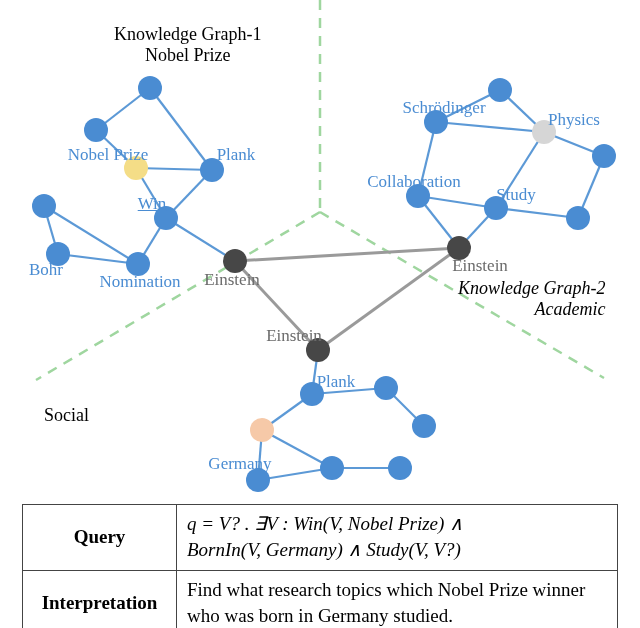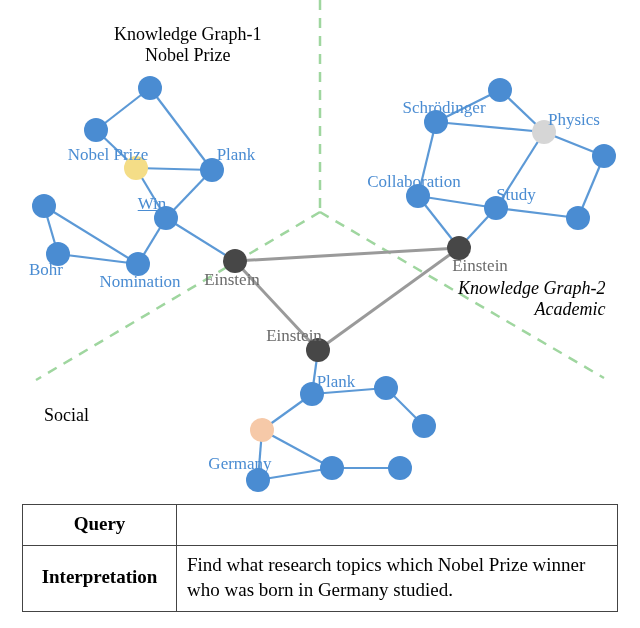--- a/index.html
+++ b/index.html
@@ -134,20 +134,24 @@
     <span class="nlabel einstein" style="left:480px; top:266px;">Einstein</span>
 
     <span class="nlabel einstein" style="left:294px; top:336px;">Einstein</span>
     <span class="nlabel" style="left:336px; top:382px;">Plank</span>
     <span class="nlabel" style="left:240px; top:448px;margin-top:16px;">Germany</span>
   </div>
 
   <div class="tablewrap">
     <div class="row">
       <div class="cell k">Query</div>
+      <div class="cell v">
+        <span class="formula">q = V? . ∃V : Win(V, Nobel Prize) ∧</span><br>
+        <span class="formula">BornIn(V, Germany) ∧ Study(V, V?)</span>
+      </div>
     </div>
     <div class="row">
       <div class="cell k">Interpretation</div>
       <div class="cell v">Find what research topics which Nobel Prize winner who was born in Germany studied.</div>
     </div>
   </div>
 
 </div>
 
 </body></html>

